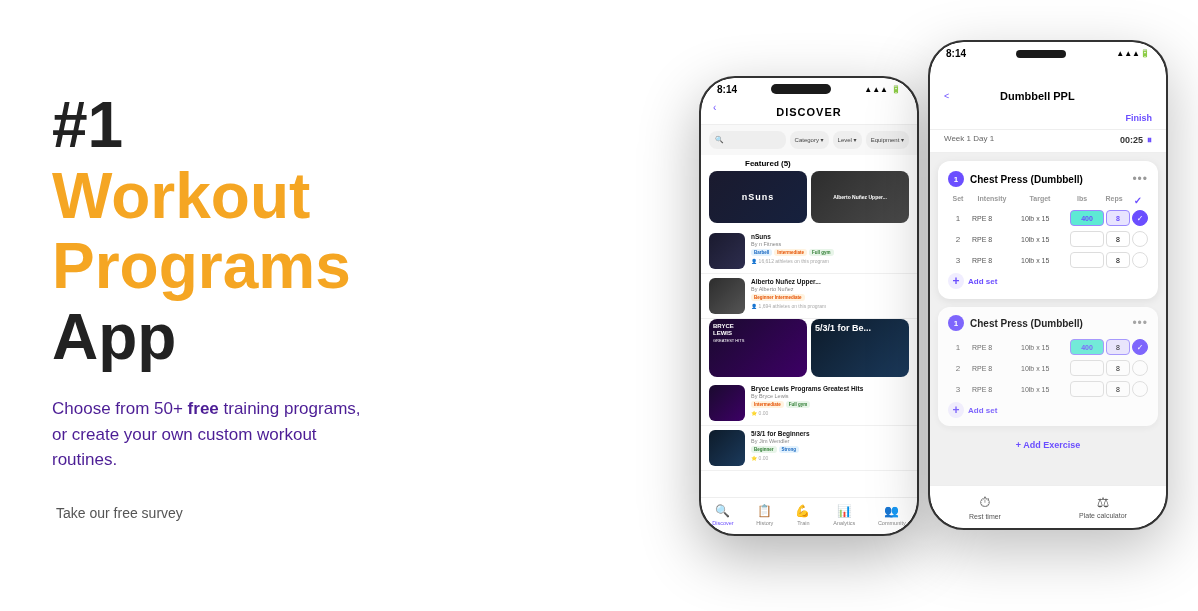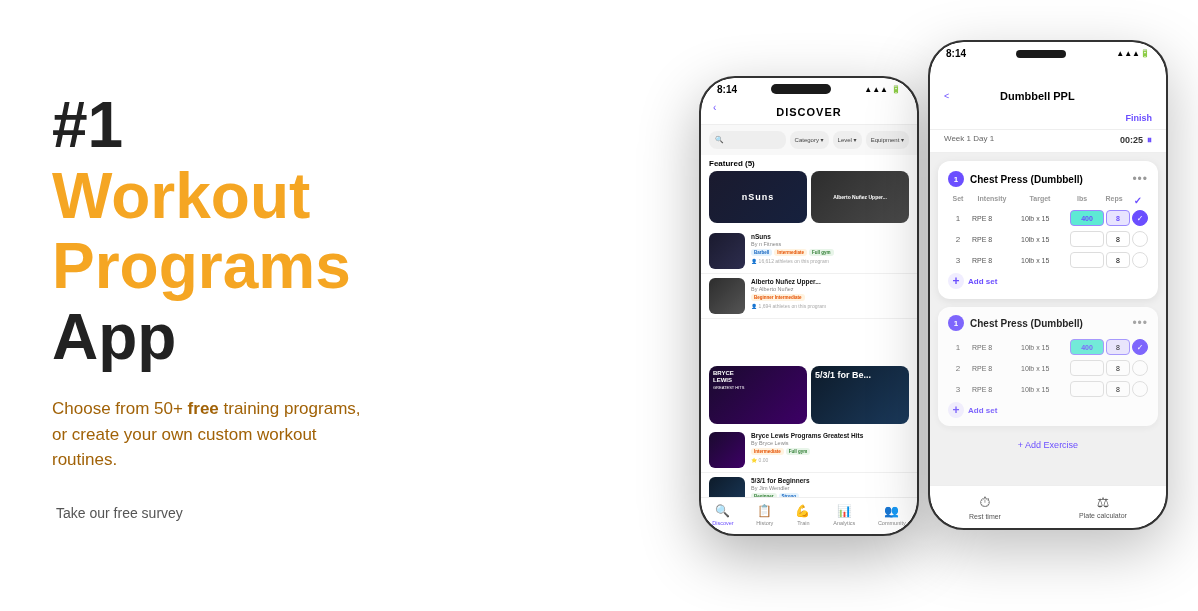--- a/index.html
+++ b/index.html
@@ -42,21 +42,21 @@
     .headline .orange {
       color: #F5A623;
     }
 
     .headline .dark {
       color: #222222;
     }
 
     .subtext {
       font-size: 17px;
-      color: #a16207;
+      color: #4c1d95;
       line-height: 1.5;
       margin-bottom: 32px;
       font-weight: 400;
     }
 
     .subtext strong {
       font-weight: 700;
     }
 
     .cta-button {
@@ -197,20 +197,21 @@
       align-items: center;
       gap: 1px;
     }
 
     
     .section-label {
       font-size: 8px;
       font-weight: 700;
       color: #000;
       padding: 4px 8px 3px;
+      margin-left: 36px;
     }
 
     .featured-row {
       display: flex;
       gap: 4px;
       padding: 0 8px 6px;
     }
 
     .feat-card {
       flex: 1;
@@ -270,21 +271,20 @@
     .tag-blue { background: #e3f2fd; color: #1565c0; }
     .tag-orange { background: #fff3e0; color: #e65100; }
 
     .prog-stats { font-size: 5px; color: #aaa; margin-top: 2px; }
 
     
     .new-row {
       display: flex;
       gap: 4px;
       padding: 0 8px 4px;
-      margin-top: 47px;
     }
 
     .new-card {
       flex: 1;
       height: 58px;
       border-radius: 8px;
       overflow: hidden;
       position: relative;
     }
 
@@ -520,21 +520,21 @@
       border-radius: 12px;
       padding: 8px 10px;
       box-shadow: 0 2px 8px rgba(0,0,0,0.06);
       opacity: 0.85;
     }
 
     .add-exercise-btn {
       text-align: center;
       font-size: 9px;
       color: #6B4EFF;
-      font-weight: 400;
+      font-weight: 700;
       padding: 6px;
     }
 
     .workout-footer {
       border-top: 1px solid #eee;
       display: flex;
       justify-content: space-around;
       padding: 8px 0;
       background: #fff;
       margin-top: auto;

